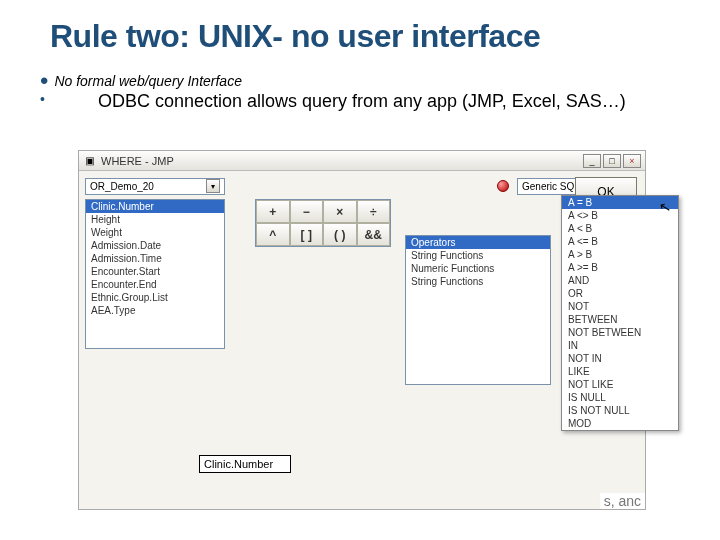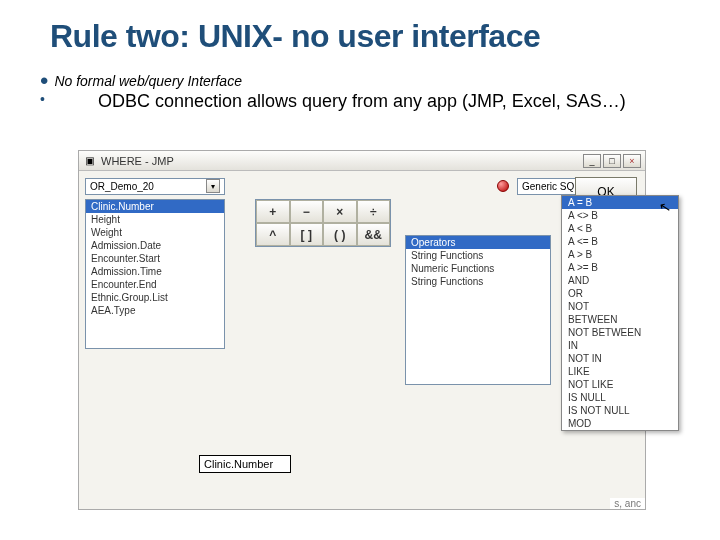--- a/index.html
+++ b/index.html
@@ -196,21 +196,21 @@
     width: 92px; height: 18px;
     border: 1px solid #000;
     background: #fff;
     font-size: 11px;
     display: flex; align-items: center; justify-content: flex-start;
     padding: 0 4px;
   }
   .corner-note {
     position: absolute;
     right: 0; bottom: 0;
-    font-size: 10px;
+    font-size: 14px;
     color: #777;
     background: #fff;
     padding: 0 4px;
   }
 </style>
 </head>
 <body>
 
 <h1 class="slide-title">Rule two: UNIX- no user interface</h1>
 
@@ -253,22 +253,22 @@
 
     <div class="okcol">
       <div class="okbtn">OK</div>
     </div>
 
     <div class="listbox lb-cols">
       <div class="item sel">Clinic.Number</div>
       <div class="item">Height</div>
       <div class="item">Weight</div>
       <div class="item">Admission.Date</div>
+      <div class="item">Admission.Time</div>
       <div class="item">Encounter.Start</div>
-      <div class="item">Admission.Time</div>
       <div class="item">Encounter.End</div>
       <div class="item">Ethnic.Group.List</div>
       <div class="item">AEA.Type</div>
     </div>
 
     <div class="listbox lb-ops">
       <div class="opcell">+</div>
       <div class="opcell">−</div>
       <div class="opcell">×</div>
       <div class="opcell">÷</div>

